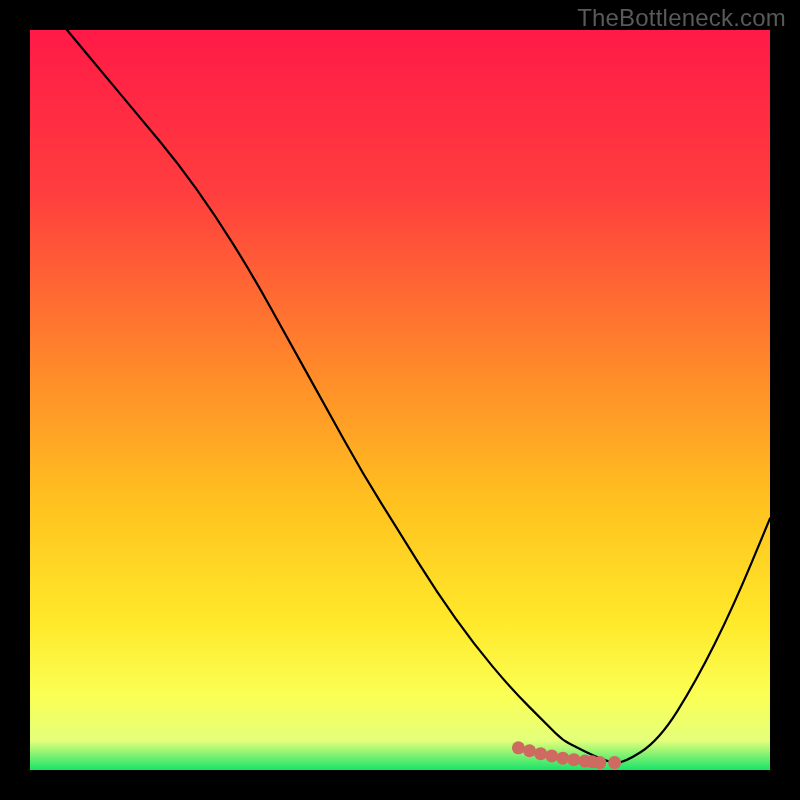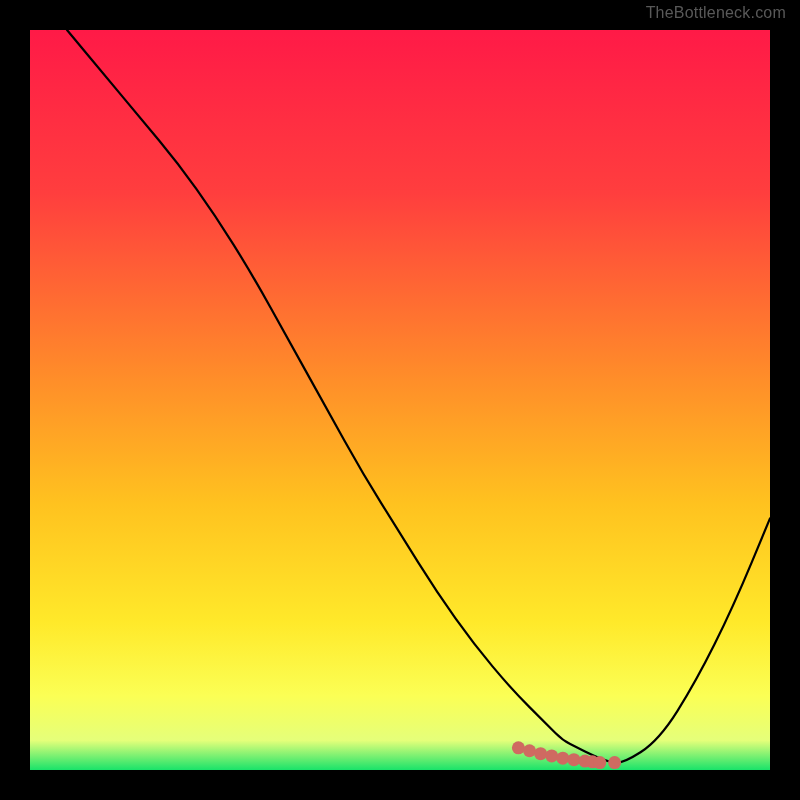--- a/index.html
+++ b/index.html
@@ -15,21 +15,21 @@
     position: relative;
     width: 800px;
     height: 800px;
     background: #000;
   }
   .watermark {
     position: absolute;
     top: 4px;
     right: 14px;
     color: #595959;
-    font-size: 16px;
+    font-size: 24px;
     font-weight: 500;
     letter-spacing: 0.2px;
     z-index: 10;
     text-align: center;
   }
   .plot {
     position: absolute;
     left: 30px;
     top: 30px;
     width: 740px;

